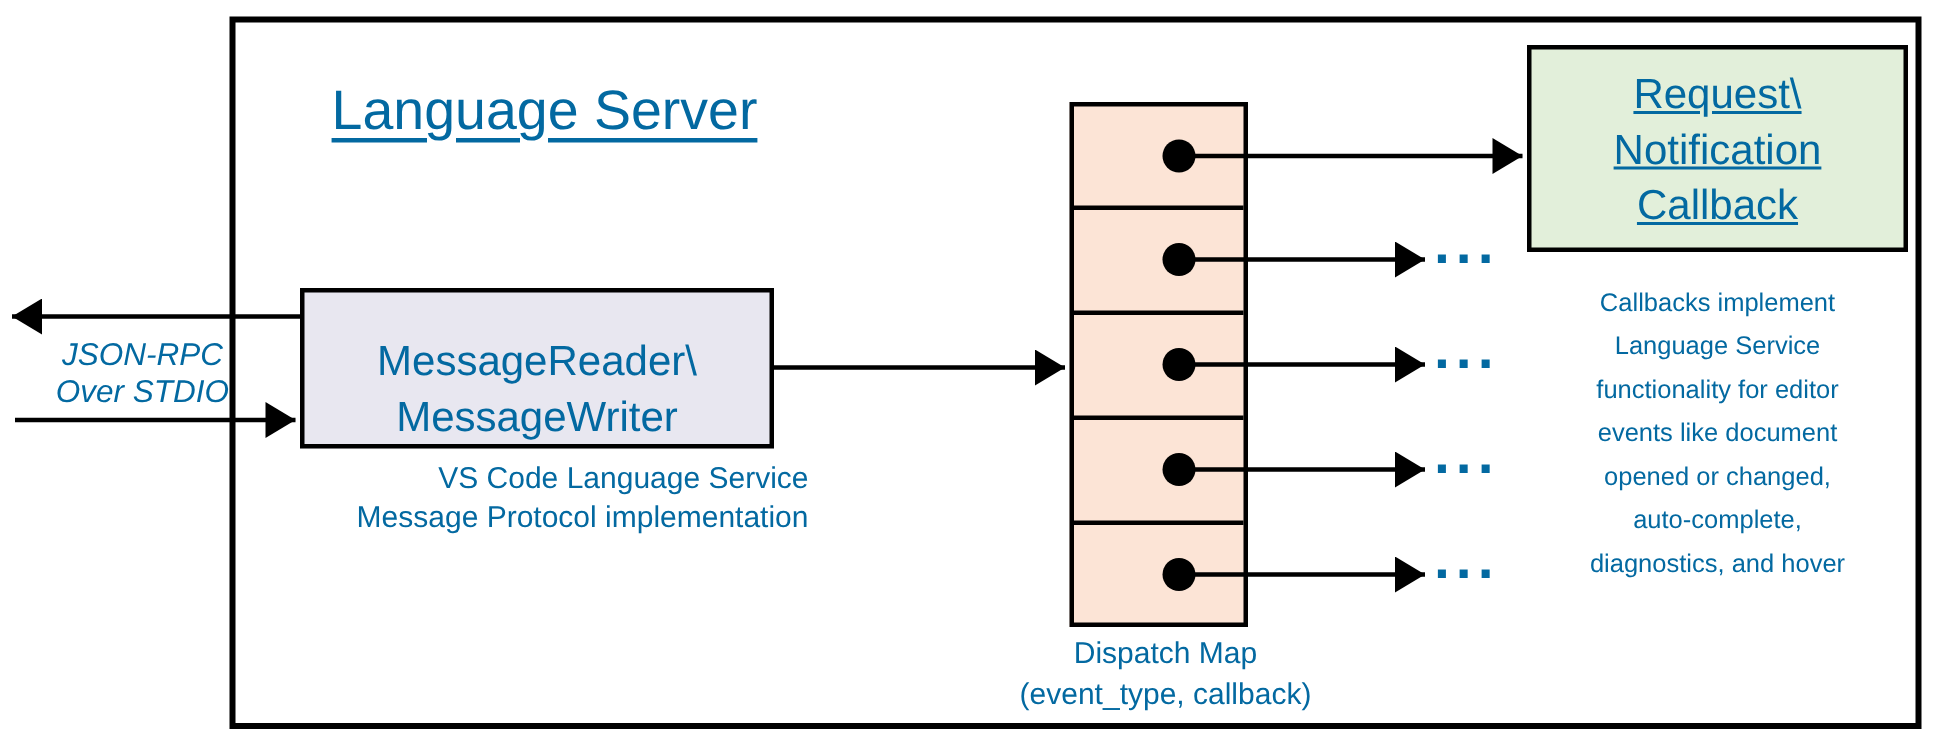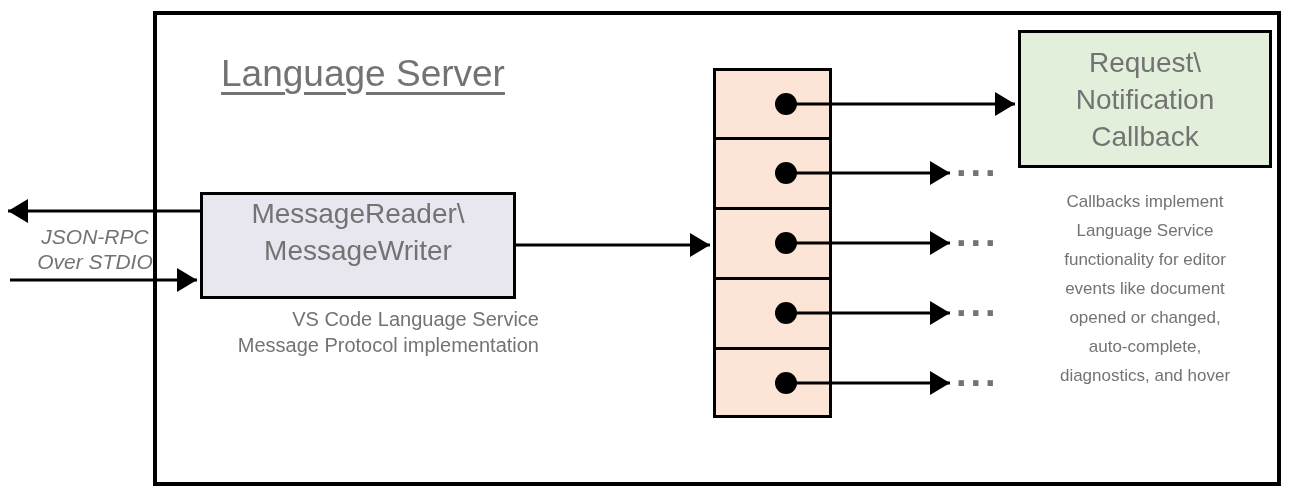--- a/index.html
+++ b/index.html
@@ -1,53 +1,53 @@
 <!DOCTYPE html>
 <html><head>
 <meta charset="utf-8">
 <style>
   html,body{margin:0;padding:0;background:#ffffff;}
   .canvas{
     position:relative;width:1291px;height:494px;background:#ffffff;
-    font-family:"Liberation Sans",sans-serif;color:#737373;overflow:hidden;
+    font-family:"Liberation Sans",sans-serif;color:#0369a1;overflow:hidden;
   }
   .abs{position:absolute;}
   .pre{white-space:pre-line;}
   .center{text-align:center;}
   .italic{font-style:italic;}
 
   .outer-box{
     left:153px;top:11px;width:1128px;height:475px;
     border:4px solid #000;box-sizing:border-box;background:transparent;
   }
   .title{
     left:188px;top:53px;width:350px;font-size:37px;line-height:42px;
     text-decoration:underline;text-decoration-thickness:3px;text-underline-offset:6px;
   }
   .io-label{left:15px;top:224px;width:160px;font-size:21px;line-height:25px;}
   .reader-box{
     left:200px;top:192px;width:316px;height:107px;box-sizing:border-box;
     border:3px solid #000;background:#E8E7F0;
-    display:flex;align-items:flex-start;justify-content:center;
+    display:flex;align-items:flex-end;justify-content:center;
     font-size:28px;line-height:37px;
   }
   .reader-caption{left:193px;top:306px;width:346px;font-size:20px;line-height:26px;text-align:right;}
   .lookup-label{left:512px;top:158px;width:186px;font-size:21px;line-height:27px;}
   .dispatch-map{
     left:713px;top:68px;width:119px;height:350px;box-sizing:border-box;
     border:3px solid #000;background:#FCE4D6;
   }
   .cell-divider{position:absolute;left:0;width:113px;height:3px;background:#000;}
   .dispatch-caption{left:652px;top:423px;width:250px;font-size:20px;line-height:27px;}
   .dispatches-label{left:828px;top:44px;width:130px;font-size:21px;line-height:26px;}
   .callback-box{
     left:1018px;top:30px;width:254px;height:138px;box-sizing:border-box;
     border:3px solid #000;background:#E2EFDA;
     display:flex;align-items:center;justify-content:center;
-    font-size:28px;line-height:37px;
+    font-size:28px;line-height:37px;text-decoration:underline;
   }
   .callback-caption{left:1010px;top:187px;width:270px;font-size:17px;line-height:29px;}
   .ellipsis{
     left:956px;width:70px;height:34px;font-size:38px;font-weight:bold;
     letter-spacing:4px;line-height:34px;
   }
   .connector-layer{left:0;top:0;width:1291px;height:494px;pointer-events:none;}
 </style>
 </head>
 <body>
@@ -70,20 +70,22 @@
 Message Protocol implementation</div>
 
 
   <div class="abs dispatch-map">
     <div class="cell-divider" style="top:66px"></div>
     <div class="cell-divider" style="top:136px"></div>
     <div class="cell-divider" style="top:206px"></div>
     <div class="cell-divider" style="top:276px"></div>
   </div>
 
+  <div class="abs dispatch-caption center pre">Dispatch Map
+(event_type, callback)</div>
 
 
   <div class="abs callback-box">
     <div class="center pre">Request\
 Notification
 Callback</div>
   </div>
 
   <div class="abs callback-caption center pre">Callbacks implement
 Language Service

